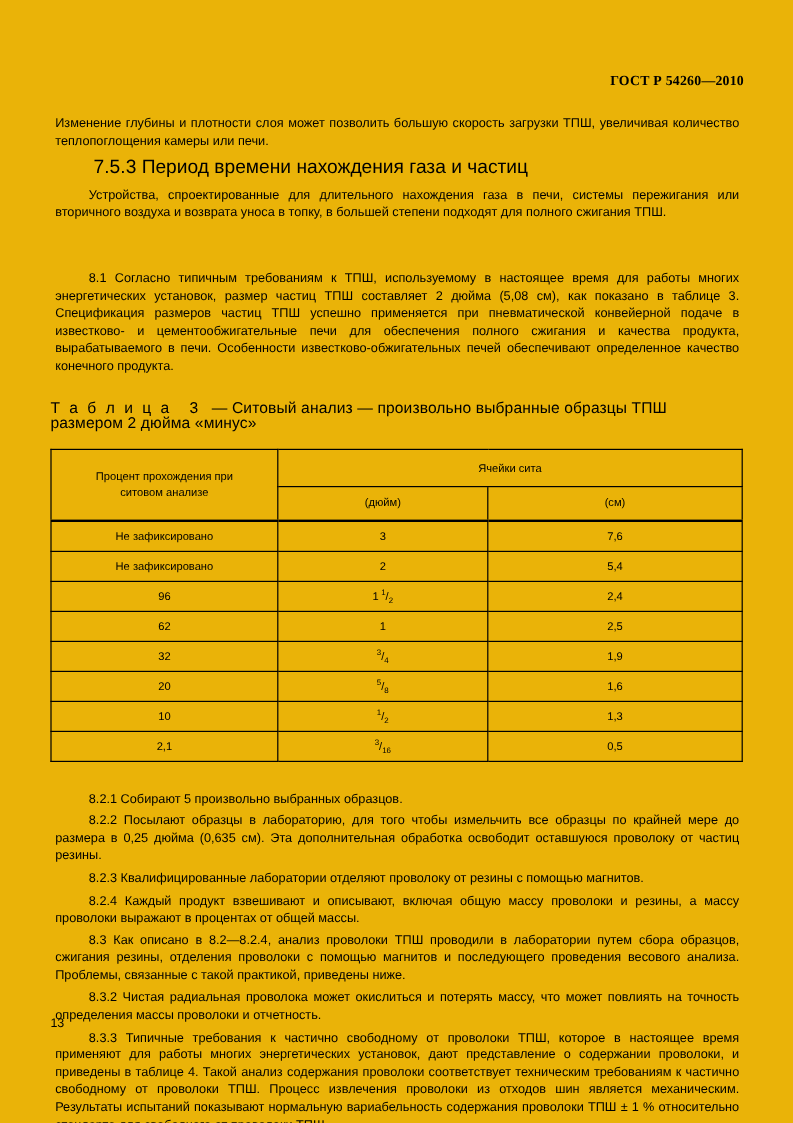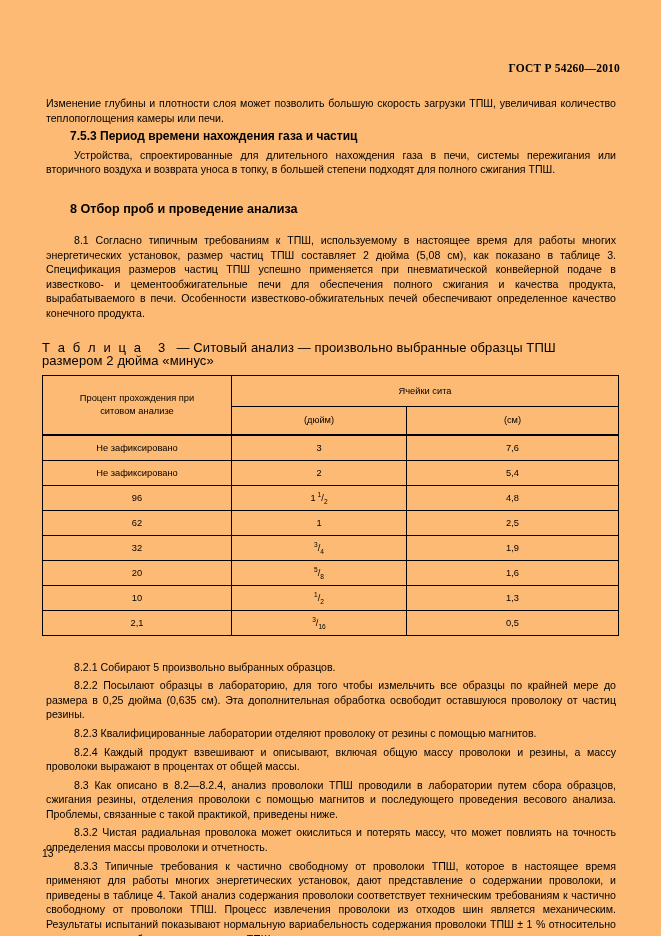--- a/index.html
+++ b/index.html
@@ -16,21 +16,21 @@
     color: #000000;
     -webkit-font-smoothing: antialiased;
   }
   .page {
     position: absolute;
     left: 0; top: 0;
     width: 661px;
     height: 936px;
     box-sizing: border-box;
     padding: 0;
-    background: #fdba74;
+    background: #eab308;
     overflow: hidden;
   }
 
   
   .doc-header {
     position: absolute;
     left: 42px;
     top: 62px;
     width: 578px;
     text-align: right;
@@ -55,24 +55,24 @@
     text-justify: inter-word;
     hyphens: none;
   }
   p.para.indent {
     text-indent: 28px;
   }
   p.para.flush {
     text-indent: 0;
   }
   h3.clause-head {
-    margin: 0;
-    font-size: 12px;
+    margin: 8px;
+    font-size: 16px;
     line-height: 14.6px;
-    font-weight: bold;
+    font-weight: normal;
     text-indent: 28px;
   }
   h2.section-head {
     margin: 0;
     font-size: 12.6px;
     line-height: 16px;
     font-weight: bold;
     text-indent: 28px;
   }
   .sp-12  { height: 12px; }
@@ -85,21 +85,21 @@
     font-size: 13px;
     line-height: 13px;
     letter-spacing: 0.1px;
   }
   .table-caption .spaced {
     letter-spacing: 2.1px;
   }
   table.sieve {
     border-collapse: collapse;
     width: 576px;
-    margin-top: 8px;
+    margin-top: 15px;
     table-layout: fixed;
   }
   table.sieve th,
   table.sieve td {
     border: 1px solid #000;
     text-align: center;
     vertical-align: middle;
     font-size: 9.3px;
     font-weight: normal;
     padding: 0;
@@ -169,21 +169,20 @@
   <div class="body-block">
 
     <p class="para flush">Изменение глубины и плотности слоя может позволить большую скорость загрузки ТПШ, увеличивая количество теплопоглощения камеры или печи.</p>
 
     <h3 class="clause-head">7.5.3  Период времени нахождения газа и частиц</h3>
 
     <p class="para indent">Устройства, спроектированные для длительного нахождения газа в печи, системы пережигания или вторичного воздуха и возврата уноса в топку, в большей степени подходят для полного сжигания ТПШ.</p>
 
     <div class="sp-20"></div>
 
-    <h2 class="section-head">8  Отбор проб и проведение анализа</h2>
 
     <div class="sp-12"></div>
 
     <p class="para indent">8.1  Согласно типичным требованиям к ТПШ, используемому в настоящее время для работы многих энергетических установок, размер частиц ТПШ составляет 2 дюйма (5,08 см), как показано в таблице 3. Спецификация размеров частиц ТПШ успешно применяется при пневматической конвейерной подаче в известково- и цементообжигательные печи для обеспечения полного сжигания и качества продукта, вырабатываемого в печи. Особенности известково-обжигательных печей обеспечивают определенное качество конечного продукта.</p>
 
     <div class="sp-16"></div>
 
     <p class="table-caption">
       <span class="spaced">Т а б л и ц а</span>
       <span>&nbsp;&nbsp;</span>
@@ -216,21 +215,21 @@
             <td>7,6</td>
           </tr>
           <tr>
             <td>Не зафиксировано</td>
             <td><span class="frac">2</span></td>
             <td>5,4</td>
           </tr>
           <tr>
             <td>96</td>
             <td><span class="frac"><span class="whole">1</span><sup>1</sup><span class="slash">/</span><sub>2</sub></span></td>
-            <td>4,8</td>
+            <td>2,4</td>
           </tr>
           <tr>
             <td>62</td>
             <td><span class="frac">1</span></td>
             <td>2,5</td>
           </tr>
           <tr>
             <td>32</td>
             <td><span class="frac"><sup>3</sup><span class="slash">/</span><sub>4</sub></span></td>
             <td>1,9</td>

